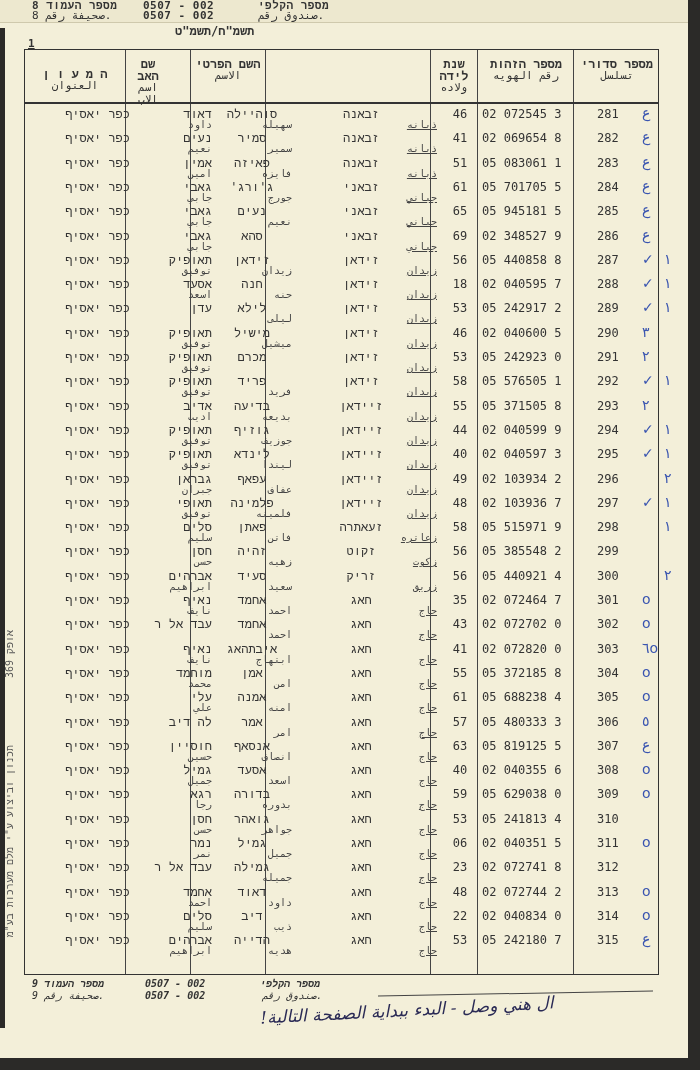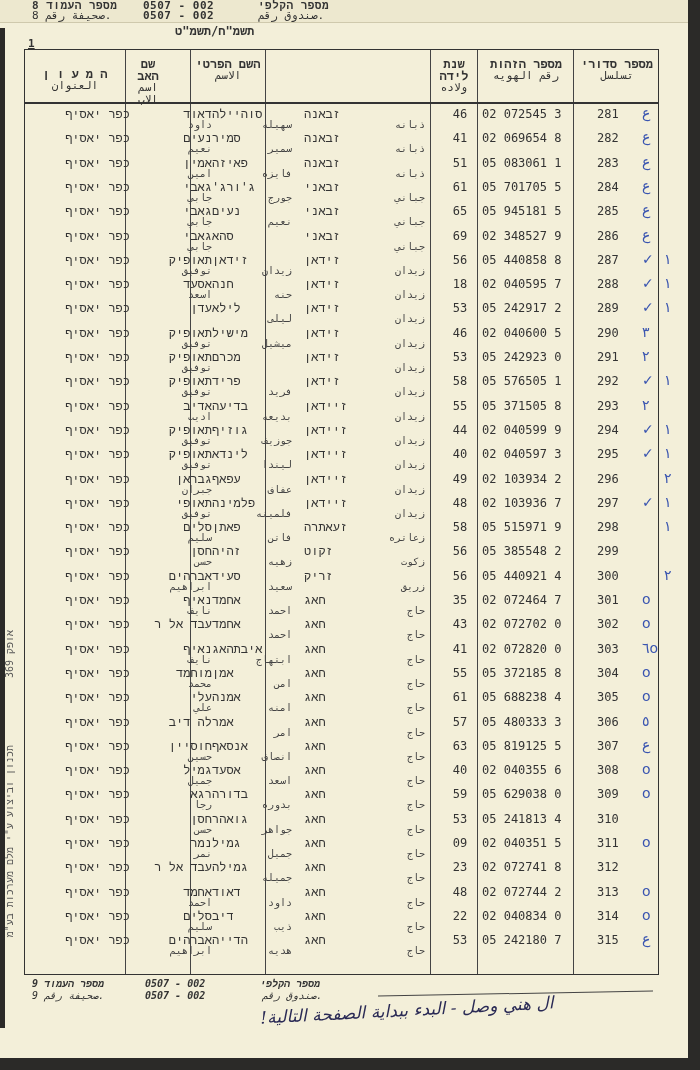--- a/index.html
+++ b/index.html
@@ -13,29 +13,29 @@
   .page-one{position:absolute;left:28px;top:37px;font-size:11px;font-weight:bold;color:#333;text-decoration:underline;}
   .table-box{position:absolute;left:24px;top:49px;width:633px;height:924px;border:1.5px solid #333;}
   .col-line{position:absolute;top:0;bottom:0;width:1px;background:#444;}
   .head-sep{position:absolute;left:0;right:0;top:52px;height:1.5px;background:#333;}
   .hcell{position:absolute;top:8px;text-align:center;font-size:12px;line-height:12px;color:#333;font-weight:bold;direction:rtl;}
   .hcell .ar{font-weight:normal;font-size:11px;display:block;}
   .row{position:absolute;left:24px;width:633px;height:24px;font-size:12px;color:#333;}
   .c{position:absolute;top:2px;white-space:nowrap;}
   .c-addr{right:527px;width:100px;direction:rtl;}
   .c-father{right:445px;width:80px;text-align:right;direction:rtl;}
-  .c-first{right:365px;width:80px;text-align:left;direction:rtl;}
-  .c-family{right:213px;width:140px;text-align:left;direction:rtl;}
+  .c-first{right:365px;width:80px;text-align:center;direction:rtl;}
+  .c-family{right:226px;width:140px;text-align:center;direction:rtl;}
   .c-year{left:418px;width:36px;text-align:center;}
   .c-id{left:458px;width:110px;}
   .c-serial{left:573px;width:45px;}
   .sub{position:absolute;top:14px;font-size:10px;color:#444;direction:rtl;text-align:right;}
   .s-father{right:445px;width:80px;}
   .s-first{right:365px;width:80px;}
-  .s-family{right:232px;width:140px;}
+  .s-family{right:220px;width:140px;text-decoration:underline;}
   .mark{position:absolute;left:637px;font-family:"DejaVu Sans",sans-serif;font-size:14px;color:#3a55b0;}
   .mark2{position:absolute;left:660px;font-family:"DejaVu Sans",sans-serif;font-size:14px;color:#3a55b0;}
   .vert{position:absolute;left:4px;writing-mode:vertical-rl;transform:rotate(180deg);font-size:10px;color:#555;direction:rtl;}
   .footer-line{position:absolute;font-size:10px;color:#333;white-space:nowrap;font-weight:bold;font-style:italic;}
   .footer-line.ar{font-weight:normal;text-align:center;}
   .handwriting{position:absolute;left:260px;top:1000px;font-family:"DejaVu Serif",serif;font-style:italic;font-size:17px;color:#2a2a55;direction:rtl;transform:rotate(-3deg);}
   .hw-line{position:absolute;left:378px;top:993px;width:275px;height:1px;background:#444;transform:rotate(-1deg);}
   .right-dark{position:absolute;right:0;top:0;width:12px;height:1070px;background:#2b2a28;}
   .bottom-dark{position:absolute;left:0;bottom:0;width:700px;height:12px;background:#2b2a28;}
 </style>
@@ -489,21 +489,21 @@
         <span class="c c-addr">כפר יאסיף</span>
         <span class="sub s-family">حاج</span>
         <span class="sub s-first">جواهر</span>
         <span class="sub s-father">حسن</span>
         <span class="mark" style="top: 0px; left: 618px;"></span>
         <span class="mark2" style="top: 0px; left: 640px;"></span>
       </div>
       <div class="row" style="top: 834px;">
         <span class="c c-serial">311</span>
         <span class="c c-id">02 040351 5</span>
-        <span class="c c-year">09</span>
+        <span class="c c-year">06</span>
         <span class="c c-family">חאג</span>
         <span class="c c-first">גמיל</span>
         <span class="c c-father">נמר</span>
         <span class="c c-addr">כפר יאסיף</span>
         <span class="sub s-family">حاج</span>
         <span class="sub s-first">جميل</span>
         <span class="sub s-father">نمر</span>
         <span class="mark" style="top: 0px; left: 618px;">o</span>
         <span class="mark2" style="top: 0px; left: 640px;"></span>
       </div>

